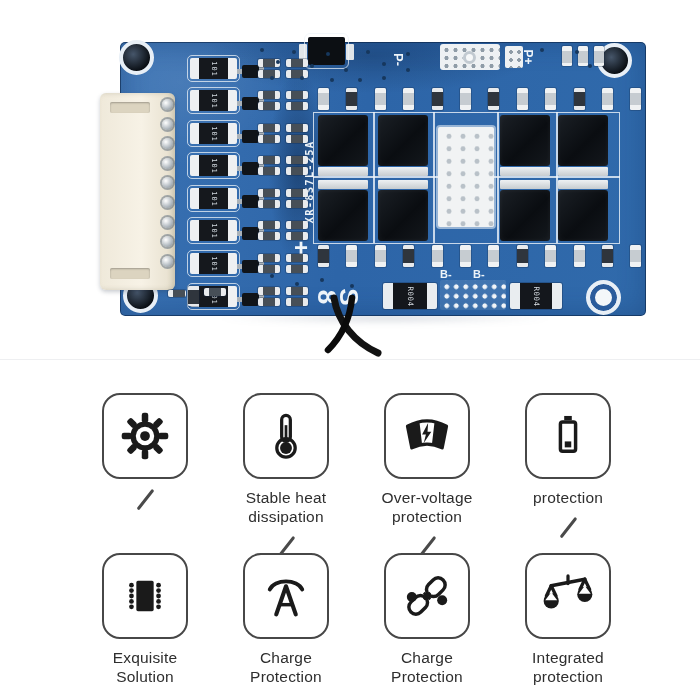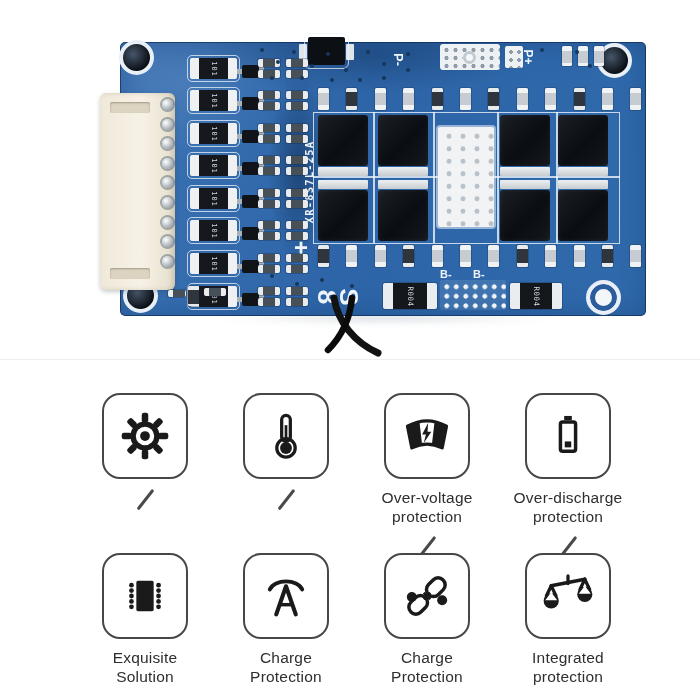--- a/index.html
+++ b/index.html
@@ -351,20 +351,24 @@
 
     <div class="cell r1 colB">
       <div class="ibox">
         <svg viewBox="0 0 48 48" width="52" height="52">
           <rect x="20" y="5" width="8" height="24" rx="4" fill="none" stroke="#1a1a1a" stroke-width="3"></rect>
           <circle cx="24" cy="35" r="8.5" fill="none" stroke="#1a1a1a" stroke-width="3"></circle>
           <circle cx="24" cy="35" r="5.5" fill="#1a1a1a"></circle>
           <line x1="24" y1="14" x2="24" y2="28" stroke="#1a1a1a" stroke-width="2.5"></line>
         </svg>
       </div>
+      <div class="flabel">
+        <span>Stable heat</span>
+        <span>dissipation</span>
+      </div>
       <div class="slash"></div>
     </div>
 
     <div class="cell r1 colC">
       <div class="ibox">
         <svg viewBox="0 0 48 48" width="52" height="52">
           <path d="M6 15 Q24 5 42 15 L38 35 Q24 28 10 35 Z" fill="#fff" stroke="#1a1a1a" stroke-width="3" stroke-linejoin="round"></path>
           <path d="M6 15 Q13 11 17 10.5 L19.5 32 Q14 32.5 10 35 Z" fill="#1a1a1a"></path>
           <path d="M42 15 Q35 11 31 10.5 L28.5 32 Q34 32.5 38 35 Z" fill="#1a1a1a"></path>
           <path d="M25 12 L19.5 22.5 L23 22.5 L21 30.5 L28 20 L24.5 20 Z" fill="#1a1a1a"></path>
@@ -379,21 +383,20 @@
 
     <div class="cell r1 colD">
       <div class="ibox">
         <svg viewBox="0 0 48 48" width="52" height="52">
           <rect x="17" y="11" width="14" height="27" rx="2" fill="none" stroke="#1a1a1a" stroke-width="3.2"></rect>
           <rect x="20.5" y="5.5" width="7" height="4" fill="#1a1a1a"></rect>
           <rect x="21" y="29" width="6" height="5.5" fill="#1a1a1a"></rect>
         </svg>
       </div>
       <div class="flabel">
-        <span>Over-discharge</span>
         <span>protection</span>
       </div>
       <div class="slash"></div>
     </div>
 
     <div class="cell r2 colA">
       <div class="ibox">
         <svg viewBox="0 0 48 48" width="52" height="52">
           <rect x="16" y="10" width="16" height="28" rx="1.5" fill="#1a1a1a"></rect>
           <g fill="#1a1a1a">

